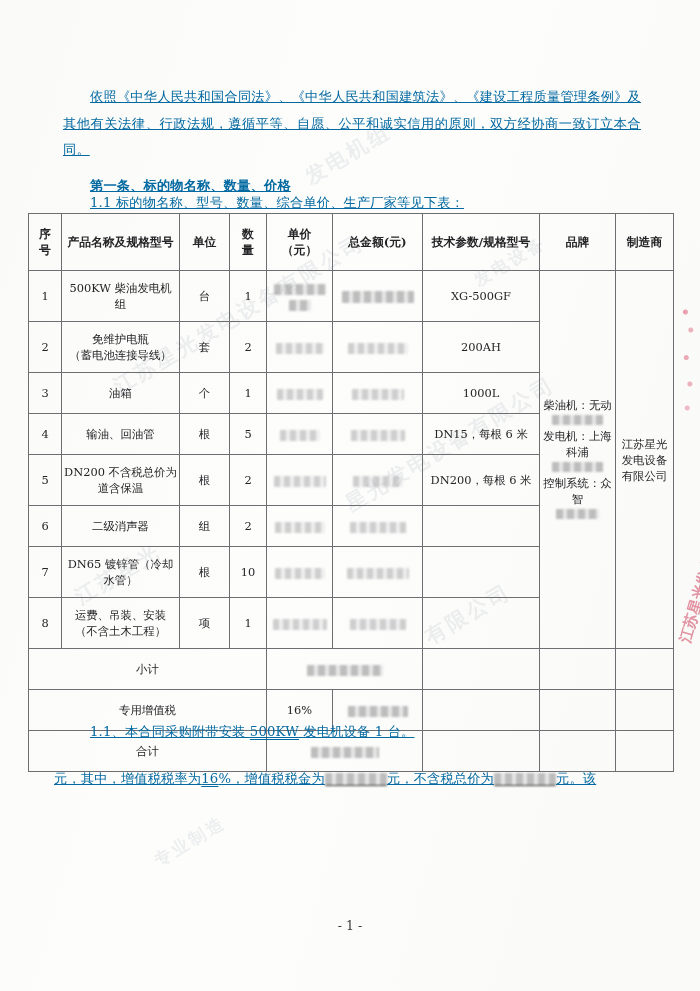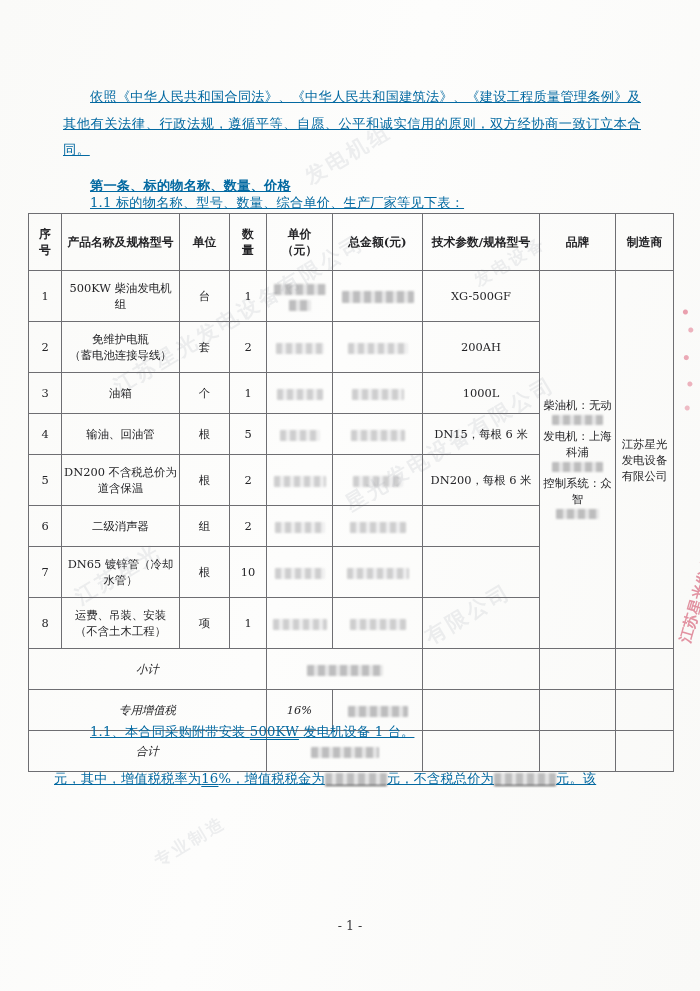--- a/index.html
+++ b/index.html
@@ -133,21 +133,21 @@
   .c-unit    { width: 50px; }
   .c-qty     { width: 37px; }
   .c-price   { width: 66px; }
   .c-total   { width: 90px; }
   .c-spec    { width: 117px; }
   .c-brand   { width: 76px; }
   .c-maker   { width: 58px; }
 
   .row-item td { height: 34px; }
   .row-tall td { height: 44px; }
-  .row-sum td  { height: 34px; font-size: 12.4px; font-style: italic; }
+  .row-sum td  { height: 34px; font-size: 12.4px; }
   .cell-bold { font-weight: bold; }
   .cell-name { font-weight: bold; font-size: 11.6px; }
   .cell-maker { font-weight: bold; font-size: 12.2px; line-height: 19px; }
   .cell-brand { font-weight: bold; font-size: 11.6px; line-height: 19px; margin-left: 42px; }
   .cell-spec { font-size: 11.6px; }
   .nowrap { white-space: nowrap; }
 
   .brand-line { display: block; }
   .brand-redact {
     display: block;

